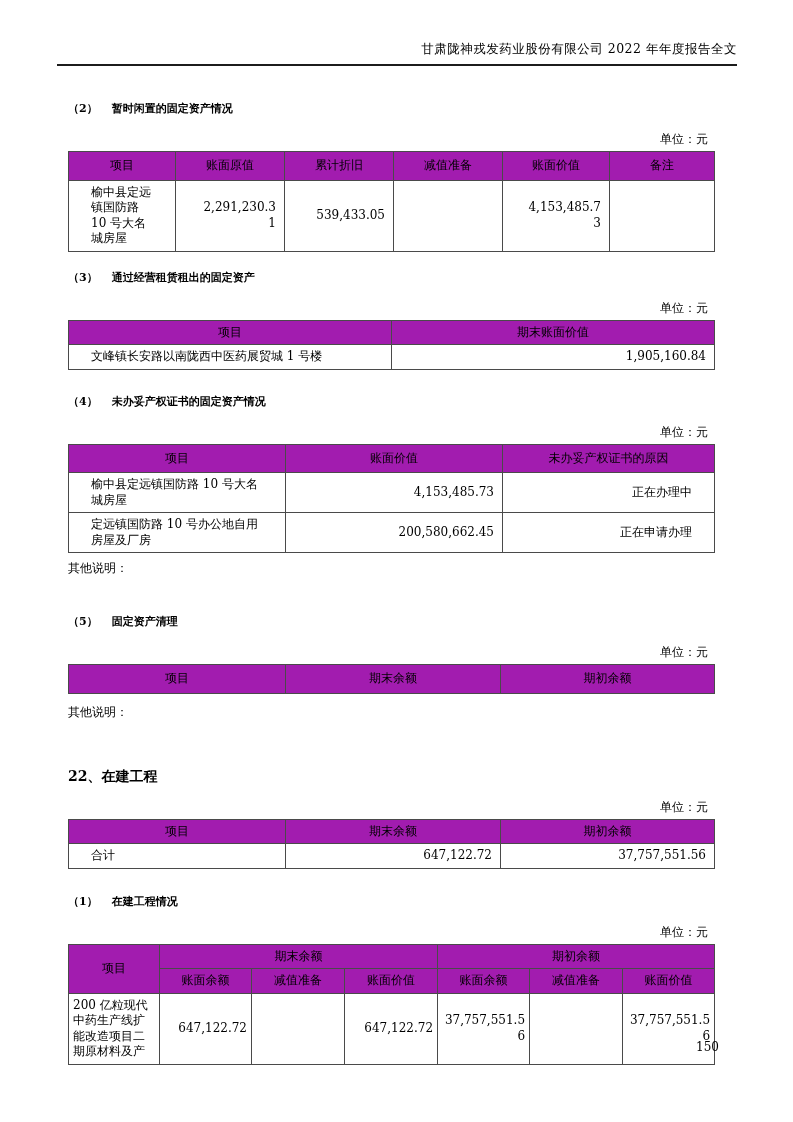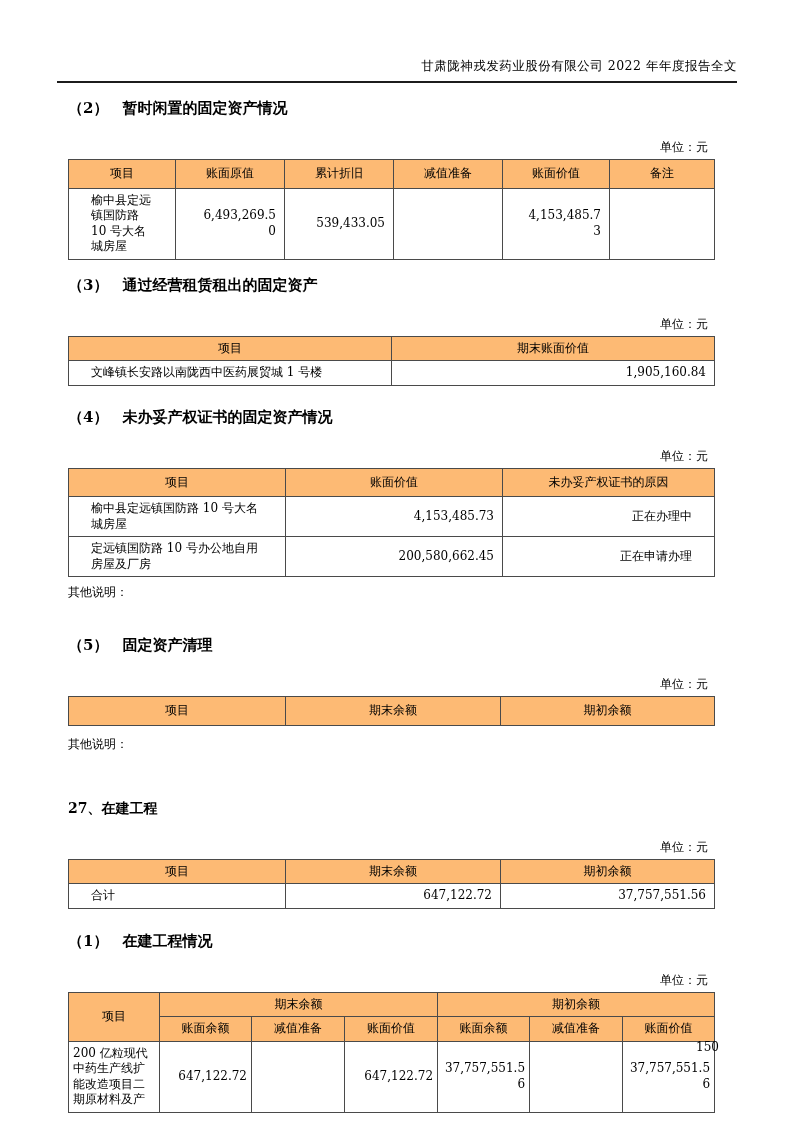--- a/index.html
+++ b/index.html
@@ -6,66 +6,66 @@
   html, body { background: #ffffff; }
   body {
     width: 793px; height: 1122px;
     position: relative;
     font-family: "DejaVu Serif", "Liberation Serif", serif;
     color: #000;
     overflow: hidden;
   }
   .doc-header {
     position: absolute;
-    left: 57px; right: 56px; top: 58px;
+    left: 57px; right: 56px; top: 41px;
     text-align: right;
     font-size: 12.5px;
     letter-spacing: 0.5px;
     padding-bottom: 6px;
     border-bottom: 2px solid #1c1c1c;
   }
   .content {
     position: absolute;
     left: 68px; top: 74px;
     width: 646px;
   }
   .sec-title {
     font-weight: bold;
-    font-size: 15px;
+    font-size: 11px;
     line-height: 17px;
   }
   .sec-title .t-gap { margin-left: 14px; }
   .title-s2  { margin-top: 26px; }
   .title-s3  { margin-top: 17px; }
   .title-s4  { margin-top: 23px; }
   .title-s5  { margin-top: 36px; }
   .title-s22 { margin-top: 47px; font-size: 14px; }
   .title-s22-1 { margin-top: 24px; }
   .unit-line {
     text-align: right;
     font-size: 12px;
     line-height: 15px;
-    margin-top: 23px;
+    margin-top: 15px;
     margin-bottom: 4px;
     padding-right: 6px;
   }
   table {
     width: 646px;
     border-collapse: collapse;
     table-layout: fixed;
     font-size: 12px;
   }
   th, td {
     border: 1px solid #4a4a4a;
     line-height: 15.5px;
     vertical-align: middle;
     word-break: break-word;
   }
   th {
-    background: #fdba74;
+    background: #a21caf;
     font-weight: normal;
     text-align: center;
     padding: 6px 3px;
   }
   td { padding: 4px 22px; }
   td.c-item { text-align: left; }
   td.c-num  { text-align: right; padding-right: 8px; }
   td.c-text { text-align: right; padding-left: 8px; }
   .t2 th, .t5 th { padding: 4px 3px; }
   .t6 th { padding: 4px 2px; }
@@ -109,21 +109,21 @@
         <tr>
       <th>项目</th>
       <th>账面原值</th>
       <th>累计折旧</th>
       <th>减值准备</th>
       <th>账面价值</th>
       <th>备注</th>
     </tr>
     <tr>
       <td class="c-item">榆中县定远镇国防路 10 号大名城房屋</td>
-      <td class="c-num">6,493,269.50</td>
+      <td class="c-num">2,291,230.31</td>
       <td class="c-num">539,433.05</td>
       <td class="c-num"></td>
       <td class="c-num">4,153,485.73</td>
       <td class="c-text"></td>
     </tr>
   </tbody>
     </table>
 
   <div class="sec-title title-s3">
     <span>（3）</span><span class="t-gap">通过经营租赁租出的固定资产</span>
@@ -189,21 +189,21 @@
     <tbody>
         <tr>
       <th>项目</th>
       <th>期末余额</th>
       <th>期初余额</th>
     </tr>
   </tbody>
     </table>
   <div class="other-note note-2">其他说明：</div>
 
-  <div class="sec-title title-s22">27、在建工程</div>
+  <div class="sec-title title-s22">22、在建工程</div>
   <div class="unit-line">单位：元</div>
   <table class="t5">
     <colgroup>
         <col style="width:217px">
         <col style="width:215px">
         <col style="width:214px">
       </colgroup>
     <tbody>
         <tr>
       <th>项目</th>

